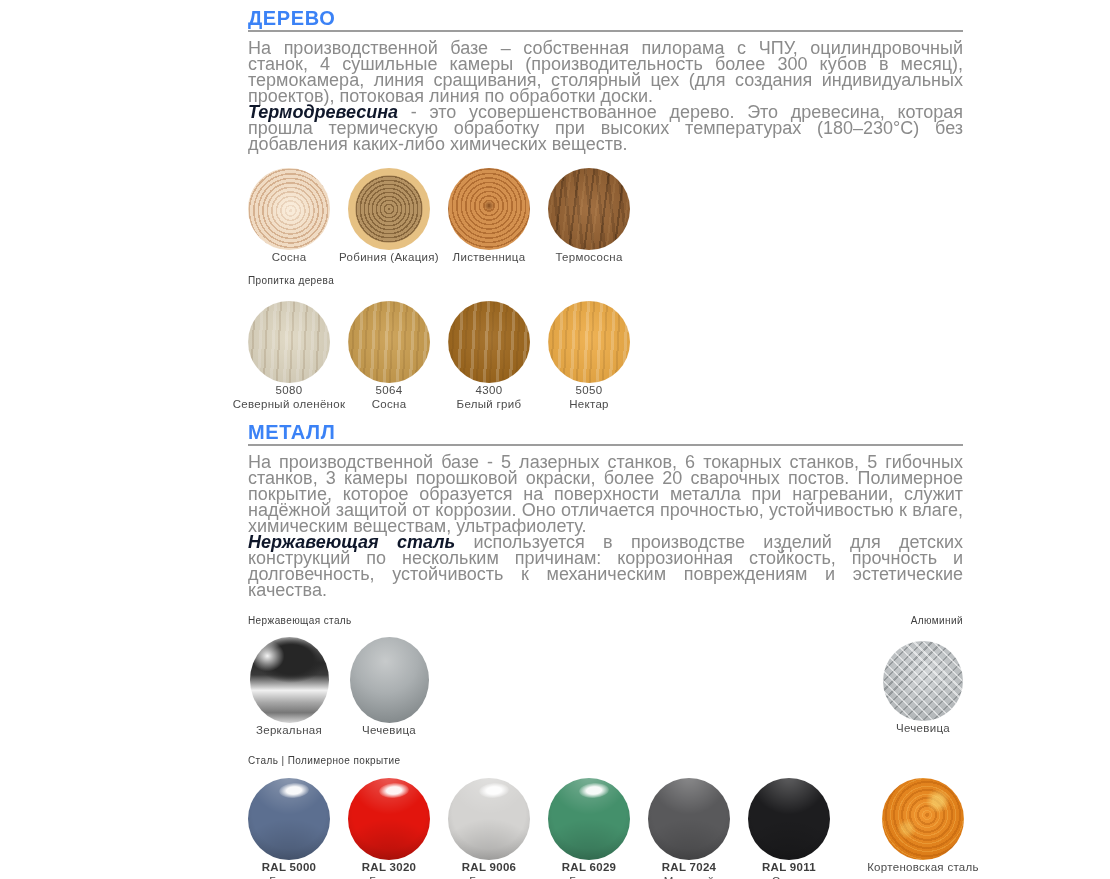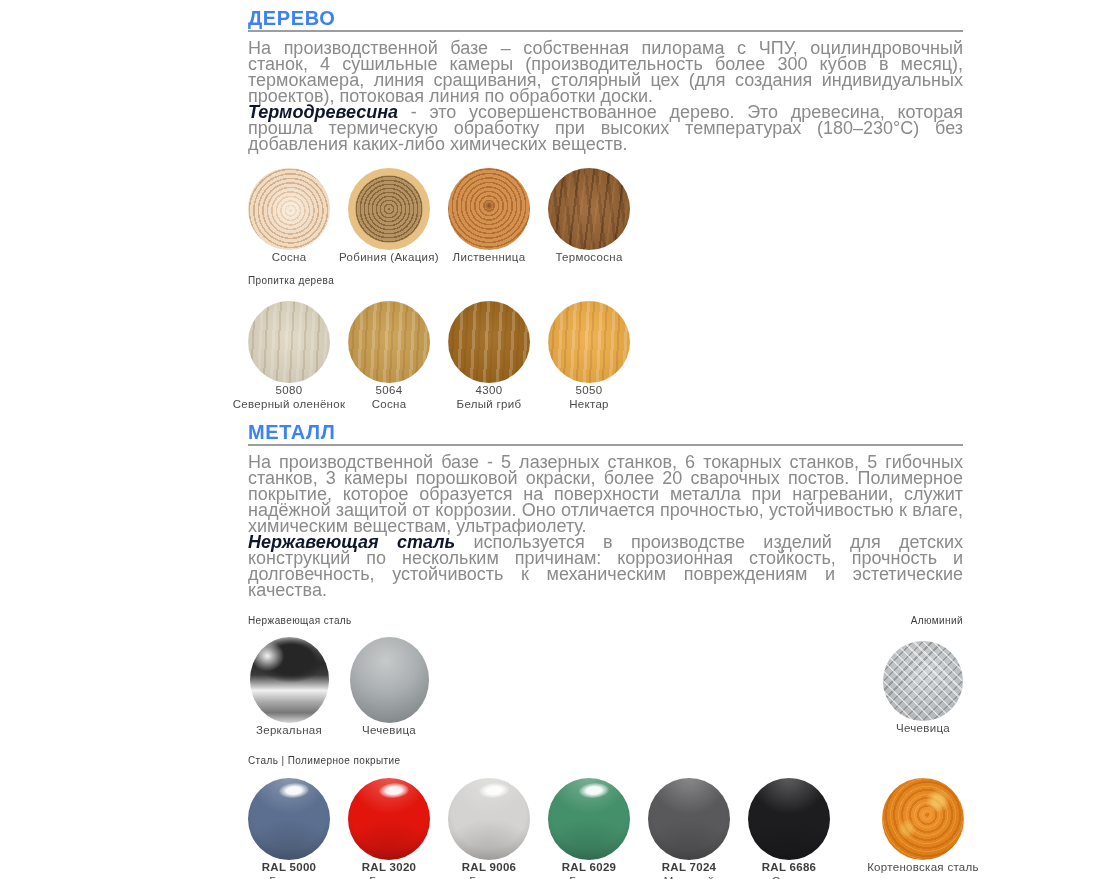--- a/index.html
+++ b/index.html
@@ -223,21 +223,21 @@
       <div class="cell">
         <div class="disc sphere" style="background-color: rgb(89, 89, 91);"></div>
         <div class="label">
             <div class="ral-code">RAL 7024</div>
             <div>Матовый</div>
           </div>
       </div>
       <div class="cell">
         <div class="disc sphere" style="background-color: rgb(29, 29, 31);"></div>
         <div class="label">
-            <div class="ral-code">RAL 6686</div>
+            <div class="ral-code">RAL 9011</div>
             <div>Сосна</div>
           </div>
       </div>
       <div class="cell cell-right">
         <div class="disc tx-corten"></div>
         <div class="label">Кортеновская сталь</div>
       </div>
     </div>
 
     <div class="footnote">*Изготовление изделий с покраской в любой цвет по каталогу RAL возможно за дополнительную плату.</div>

